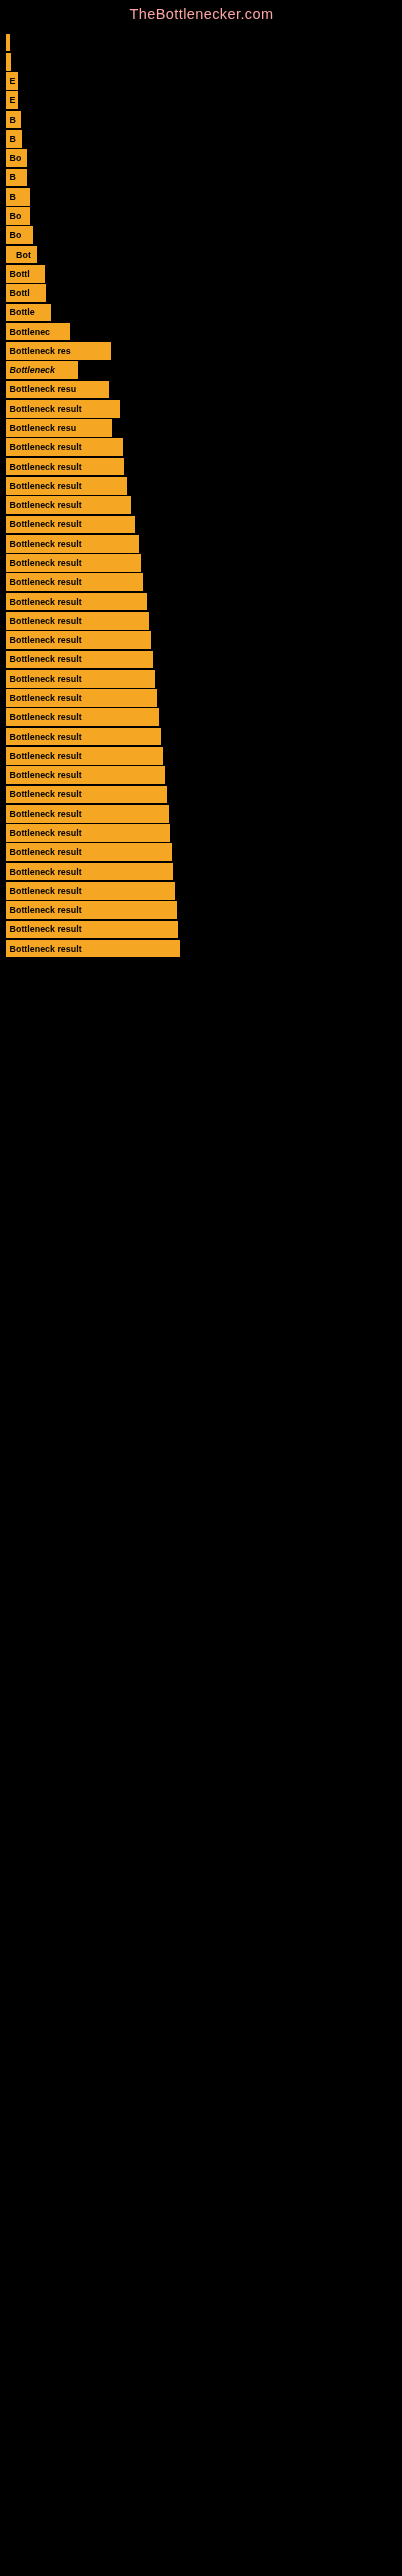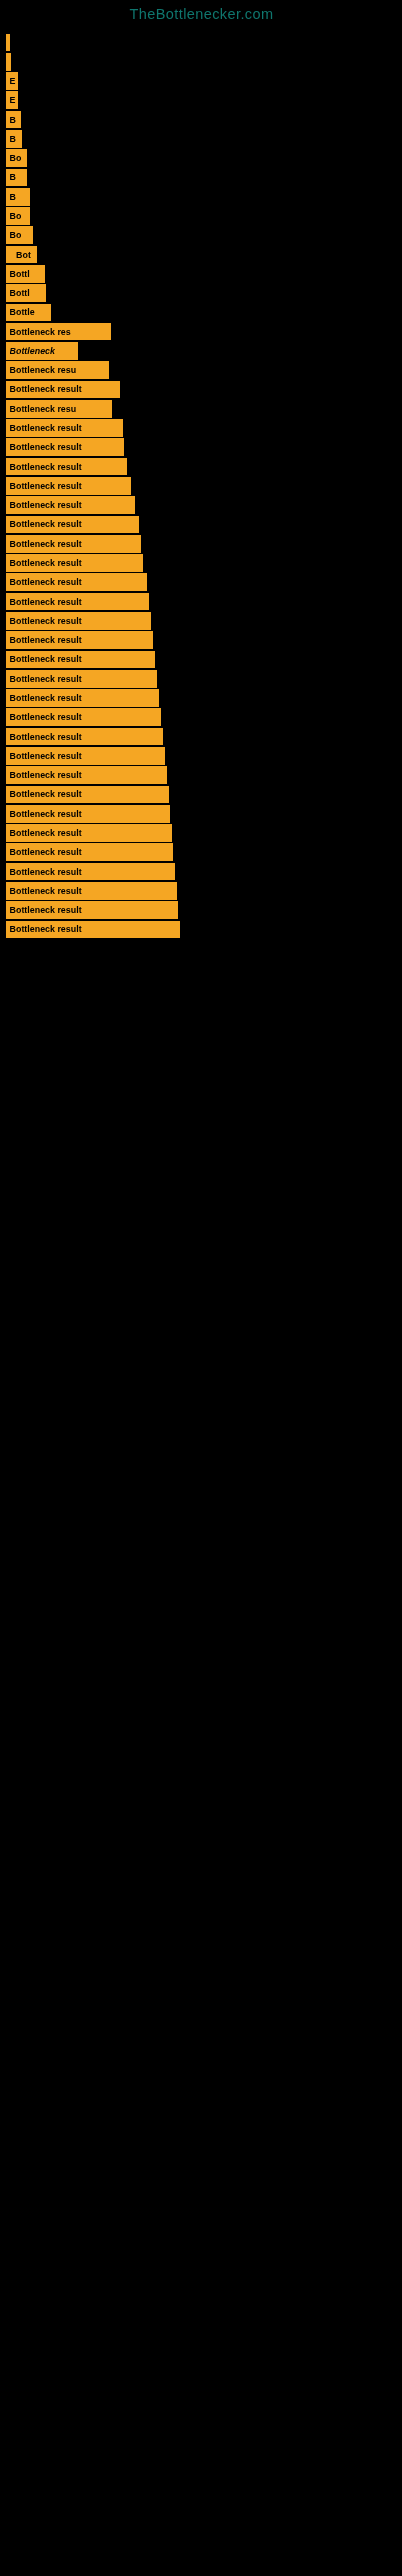--- a/index.html
+++ b/index.html
@@ -8,21 +8,21 @@
       box-sizing: border-box;
     }
     body {
       background-color: #000;
       width: 403px;
       min-height: 2576px;
       font-family: Arial, sans-serif;
       position: relative;
     }
     .site-title {
-      color: #0f766e;
+      color: #fca5a5;
       font-size: 14.5px;
       text-align: center;
       padding: 6.4px 0 3.2px 0;
       letter-spacing: 0.4px;
     }
     .bars-container {
       padding: 8px 0 0 6.4px;
       display: flex;
       flex-direction: column;
       gap: 0px;
@@ -123,20 +123,25 @@
       <div class="bar" style="width: 40px;">
         <span class="bar-label">Bottl</span>
       </div>
     </div>
     <div class="bar-row">
       <div class="bar" style="width: 45px;">
         <span class="bar-label">Bottle</span>
       </div>
     </div>
     <div class="bar-row">
+      <div class="bar" style="width: 64px;">
+        <span class="bar-label">Bottlenec</span>
+      </div>
+    </div>
+    <div class="bar-row">
       <div class="bar" style="width: 105px;">
         <span class="bar-label">Bottleneck res</span>
       </div>
     </div>
     <div class="bar-row">
       <div class="bar" style="width: 72px; font-style: italic;">
         <span class="bar-label">Bottleneck</span>
       </div>
     </div>
     <div class="bar-row">

